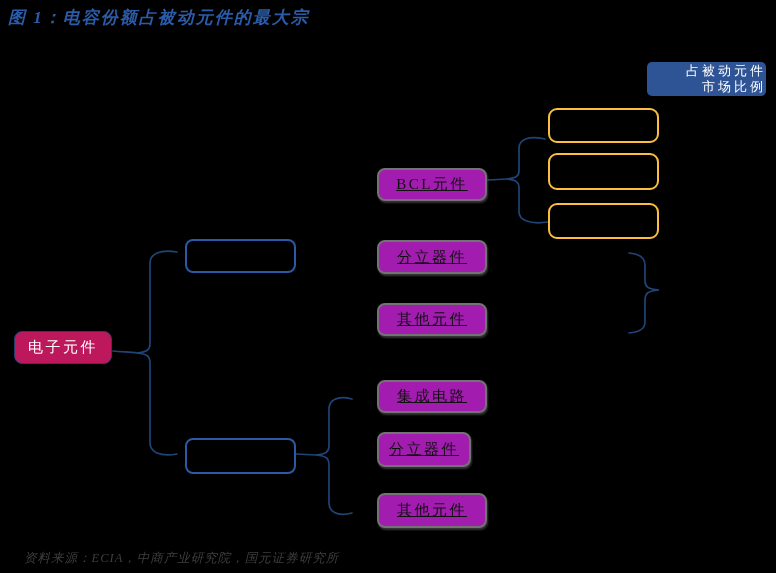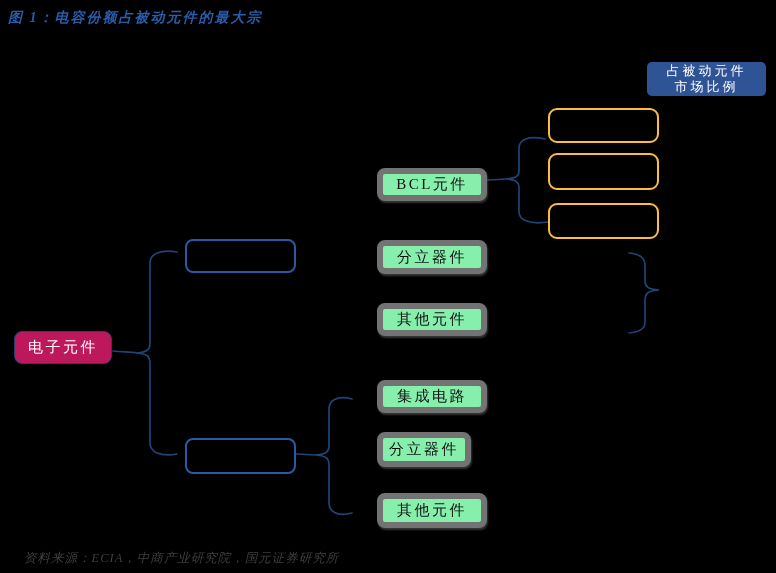--- a/index.html
+++ b/index.html
@@ -4,51 +4,52 @@
 <style>
   html,body{margin:0;padding:0;background:#000;}
   #stage{
     position:relative;width:776px;height:573px;background:#000;overflow:hidden;
     font-family:"Liberation Serif", serif;
   }
   .abs{position:absolute;box-sizing:border-box;}
   
   #fig-title{
     left:8px;top:6px;width:560px;height:24px;
-    color:#2A5CAA;font-size:14px;font-weight:bold;font-style:italic;
+    color:#2A5CAA;font-size:17px;font-weight:bold;font-style:italic;
     letter-spacing:2px;line-height:24px;white-space:nowrap;
   }
   
   #fig-source{
     left:24px;top:548px;width:600px;height:20px;
     color:#3F3F3F;font-size:12.5px;font-style:italic;letter-spacing:1px;
     line-height:20px;white-space:nowrap;
   }
   
   .node{
     display:flex;align-items:center;justify-content:center;
     border-radius:8px;font-size:15px;letter-spacing:2.5px;line-height:1;
   }
   .node.white{
-    background:#86efac;border:6px solid #737373;color:#101010;
+    background:#a21caf;border:2px solid #737373;color:#101010;
     box-shadow:1px 2px 2px rgba(120,120,120,0.45);
+    text-decoration:underline;
   }
   .node.filled{
     background:#be185d;border:1px solid #24406F;color:#FFFFFF;
   }
   .node.ghost{
     background:transparent;border:2px solid #2A5AA5;
   }
   .node.gold{
     background:transparent;border:2px solid #FCBE3C;border-radius:9px;
   }
   #market-share-label{
     left:647px;top:62px;width:119px;height:34px;
     background:#2F5496;border-radius:5px;color:#FFFFFF;
-    display:flex;flex-direction:column;align-items:center;justify-content:center;
+    display:flex;flex-direction:column;align-items:flex-end;justify-content:center;
     font-size:13px;letter-spacing:3px;line-height:16px;
   }
   
   #node-root        {left:14px; top:331px;width:98px; height:33px;}
   #placeholder-passive{left:185px;top:239px;width:111px;height:34px;}
   #placeholder-active {left:185px;top:438px;width:111px;height:36px;}
   #node-bcl         {left:377px;top:168px;width:110px;height:33px;}
   #node-rf          {left:377px;top:240px;width:110px;height:34px;}
   #node-other-passive{left:377px;top:303px;width:110px;height:33px;}
   #node-ic          {left:377px;top:380px;width:110px;height:33px;border-radius:8px;}

